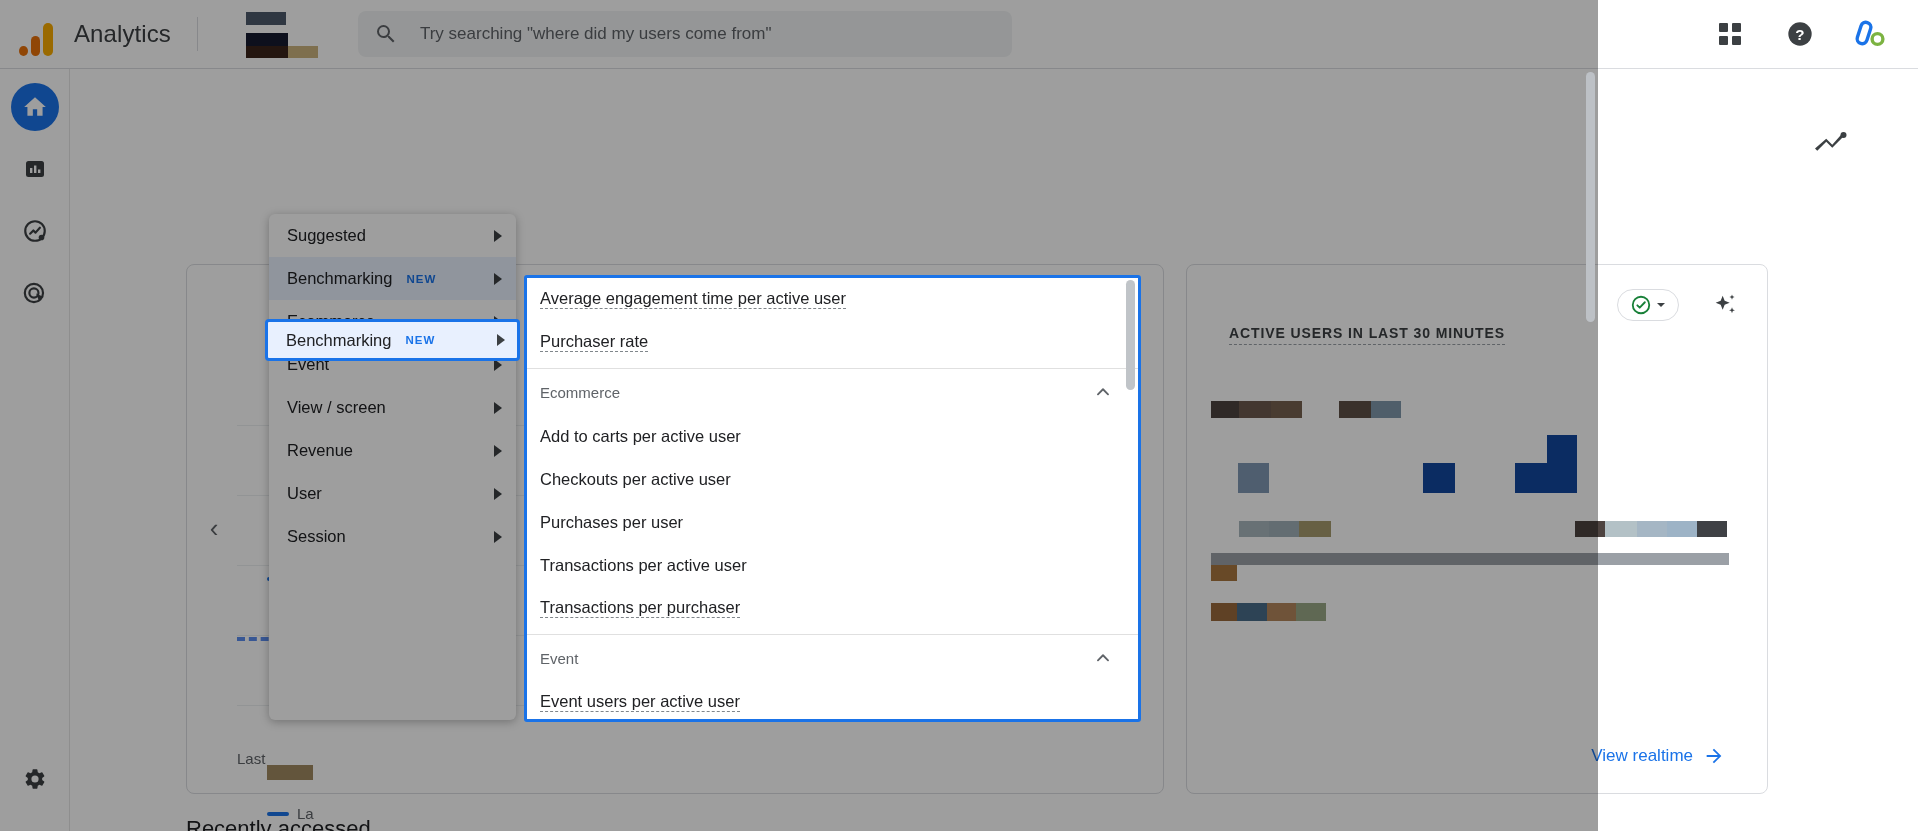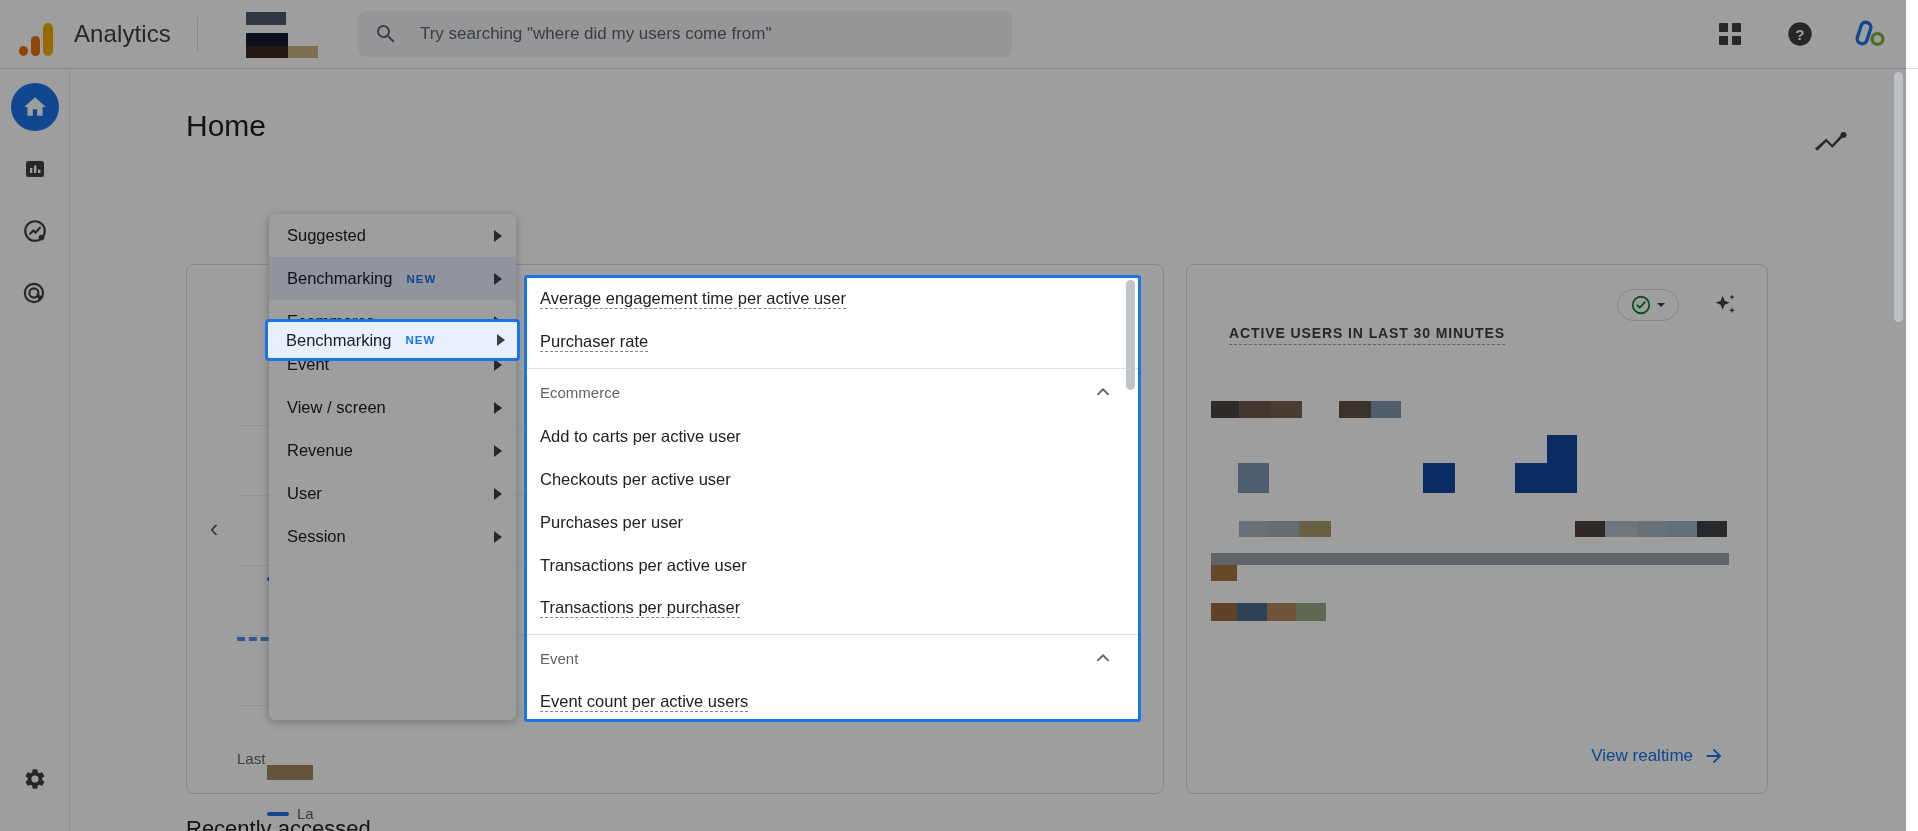--- a/index.html
+++ b/index.html
@@ -7,21 +7,21 @@
     width: 1918px;
     height: 831px;
     overflow: hidden;
     font-family: "Liberation Sans", sans-serif;
     background: #ffffff;
   }
 
   
   .page {
     position: relative;
-    width: 1906px;
+    width: 1598px;
     height: 831px;
     background: #c2410c;
   }
   .dim {
     position: absolute;
     inset: 0;
     background: rgba(0,0,0,0.38);
     pointer-events: none;
     z-index: 500;
   }
@@ -392,21 +392,20 @@
       </svg>
     </div>
     <div class="rail-item rail-gear">
       <svg width="24" height="24" viewBox="0 0 24 24">
         <path fill="#3c4043" d="M19.14 12.94a7.07 7.07 0 0 0 0-1.88l2.03-1.58a.5.5 0 0 0 .12-.64l-1.92-3.32a.5.5 0 0 0-.6-.22l-2.39.96a7.03 7.03 0 0 0-1.62-.94l-.36-2.54a.5.5 0 0 0-.5-.42h-3.84a.5.5 0 0 0-.5.42l-.36 2.54c-.58.24-1.12.56-1.62.94l-2.39-.96a.5.5 0 0 0-.6.22L2.67 8.84a.5.5 0 0 0 .12.64l2.03 1.58a7.07 7.07 0 0 0 0 1.88l-2.03 1.58a.5.5 0 0 0-.12.64l1.92 3.32c.12.22.38.3.6.22l2.39-.96c.5.38 1.04.7 1.62.94l.36 2.54c.04.24.25.42.5.42h3.84c.25 0 .46-.18.5-.42l.36-2.54c.58-.24 1.12-.56 1.62-.94l2.39.96c.22.08.48 0 .6-.22l1.92-3.32a.5.5 0 0 0-.12-.64zM12 15.6A3.6 3.6 0 1 1 15.6 12 3.6 3.6 0 0 1 12 15.6"></path>
       </svg>
     </div>
   </div>
 
   <div class="main">
-    <div class="page-title">Home</div>
     <svg class="insights-icon" viewBox="0 0 24 24">
       <path fill="#3c4043" d="M3.5 18.5l6-6 4 4L22 7.92 20.59 6.5l-7.09 8-4-4L2 17z"></path>
       <circle cx="21" cy="8" r="2" fill="#3c4043"></circle>
     </svg>
 
     <div class="cards-row">
 
       <div class="card card-left">
         <div class="tab-underline"></div>
         <div class="carousel-arrow carousel-left">‹</div>
@@ -578,19 +577,19 @@
       <div class="sub-sep"></div>
 
       <div class="sub-group">
         <span>Event</span>
         <svg class="chev" width="22" height="22" viewBox="0 0 24 24">
           <path d="M6.5 14.5L12 9l5.5 5.5" fill="none" stroke="#5f6368" stroke-width="2" stroke-linecap="round" stroke-linejoin="round"></path>
         </svg>
       </div>
 
       <div class="sub-item">
-        <span class="tip">Event count per active users</span>
+        <span class="tip">Event users per active user</span>
       </div>
     </div>
     <div class="sub-scrollbar"></div>
   </div>
 
 </div>
 
 </body></html>

